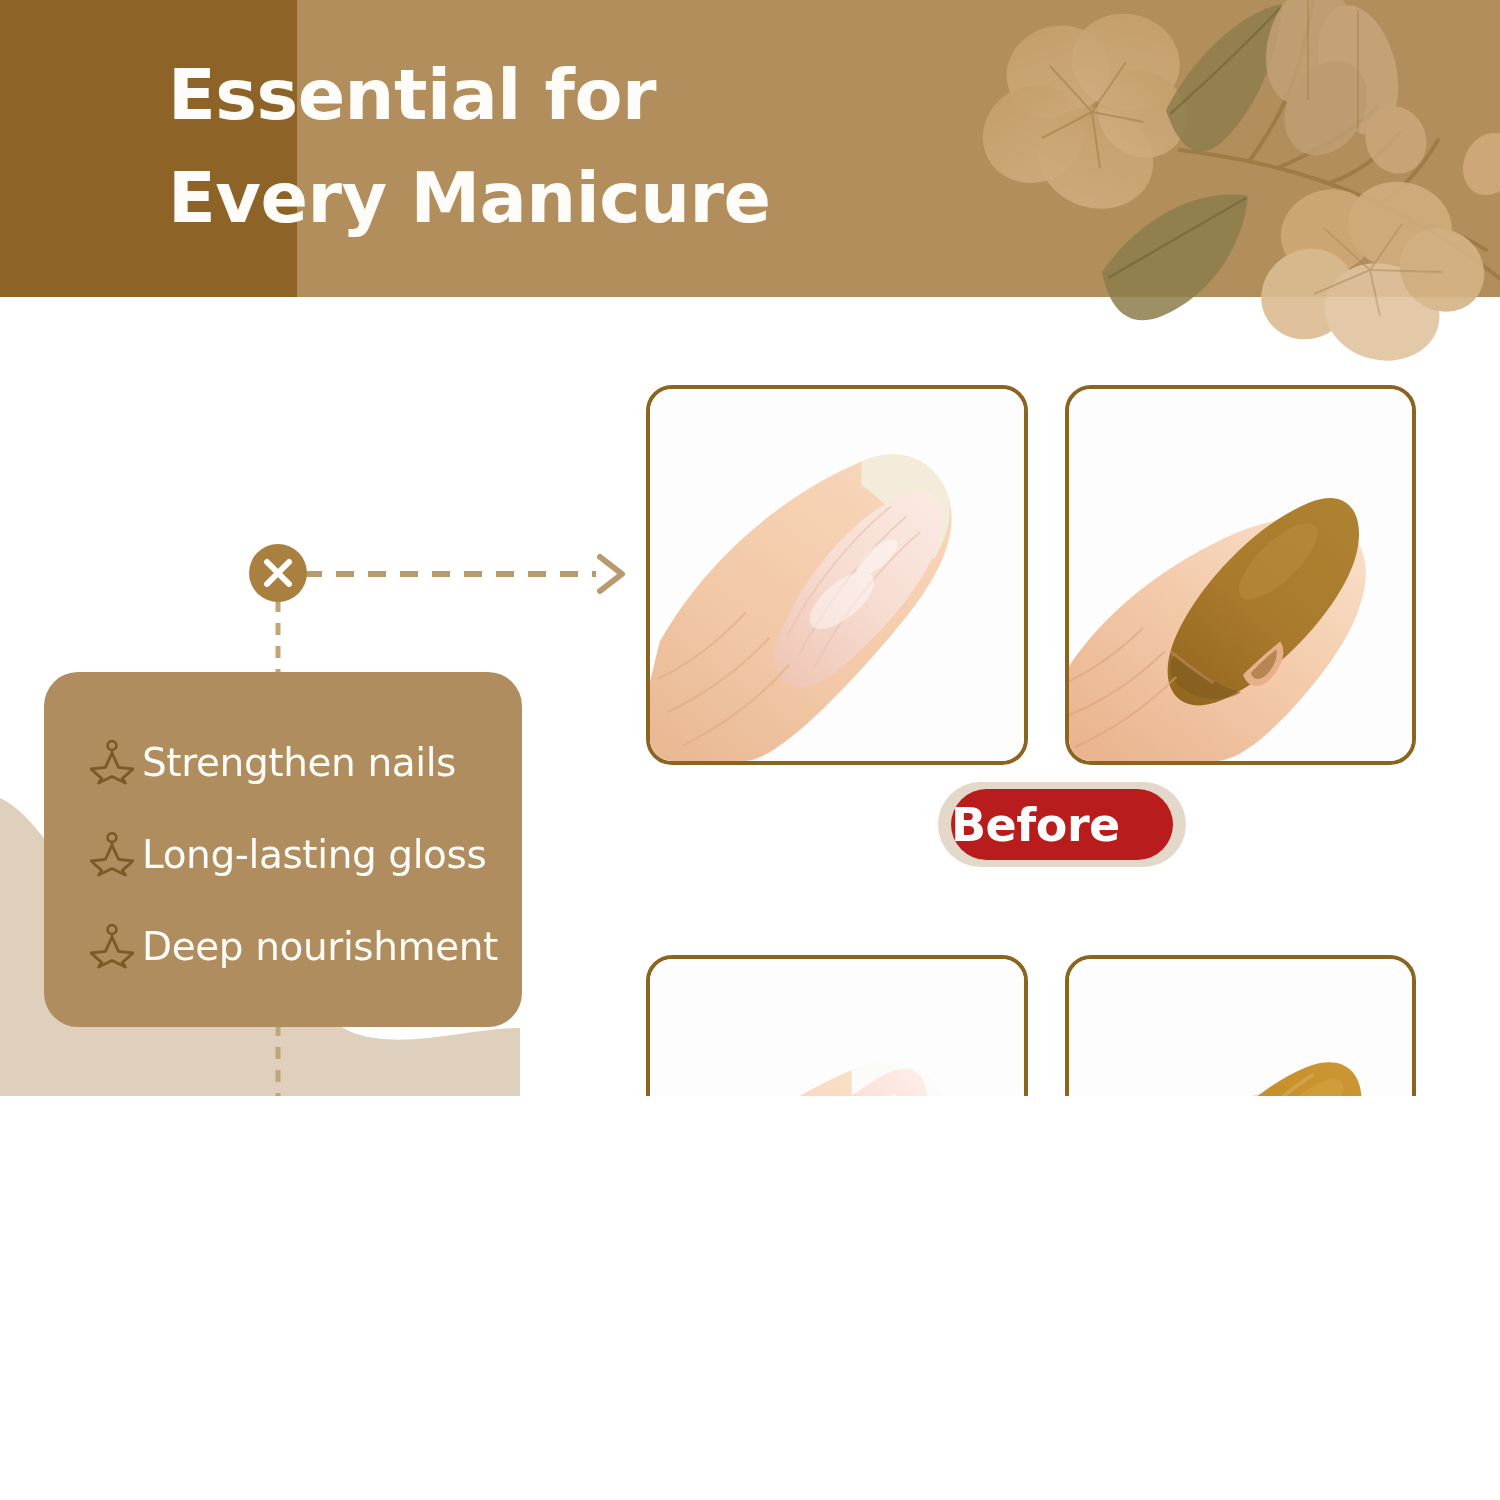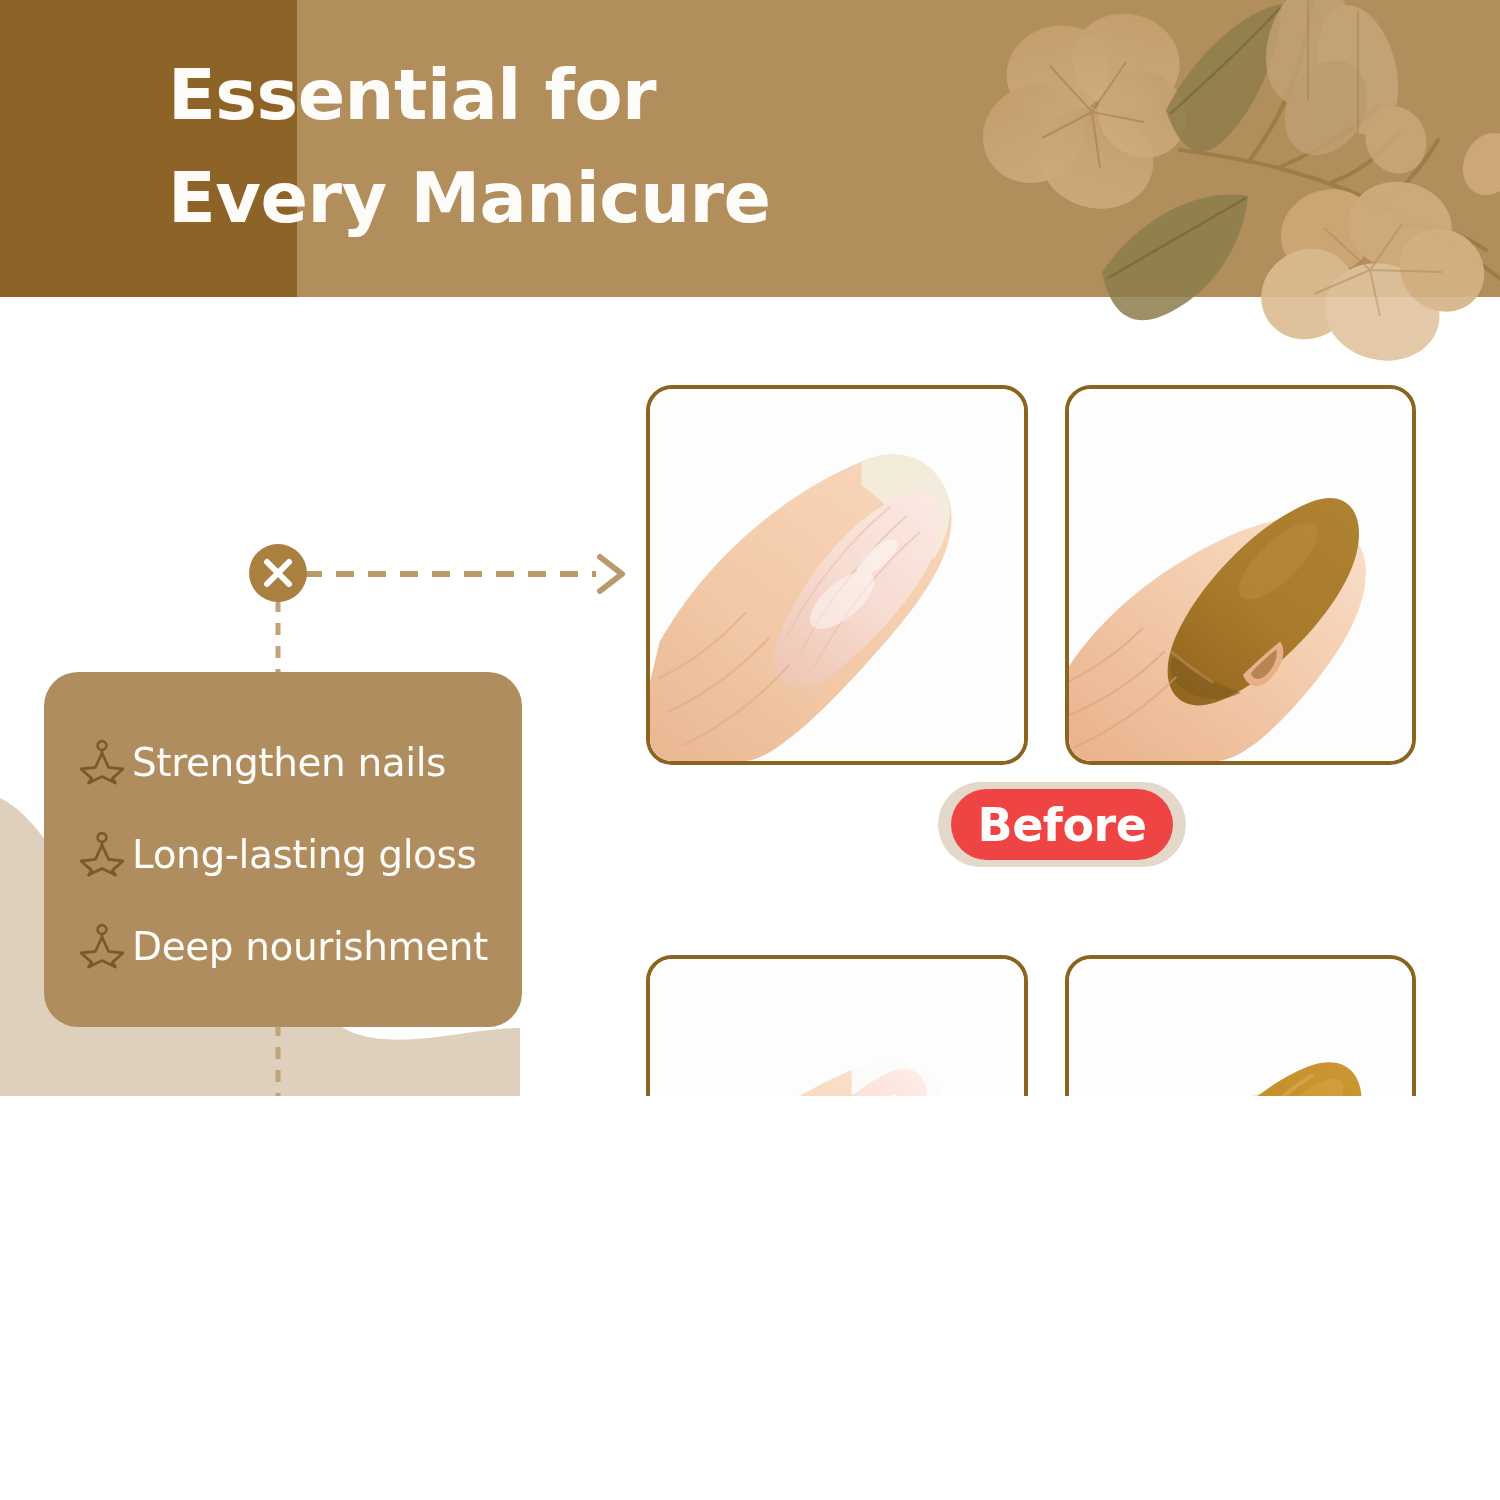--- a/index.html
+++ b/index.html
@@ -87,21 +87,21 @@
   .feature-box {
     position: absolute;
     left: 44px;
     top: 672px;
     width: 478px;
     height: 355px;
     background: #b08d5f;
     border-radius: 34px;
     z-index: 5;
     box-sizing: border-box;
-    padding: 44px 0 0 8px;
+    padding: 44px 0 0 18px;
   }
   .feature-item {
     display: flex;
     align-items: center;
     height: 92px;
     padding-left: 26px;
   }
   .feature-item .star-wrap {
     width: 48px;
     min-width: 48px;
@@ -175,25 +175,24 @@
     top: 0;
     width: 100%;
     height: 100%;
     background: #e3d8c9;
     border-radius: 999px;
   }
   .badge-inner {
     position: relative;
     width: 222px;
     height: 71px;
-    background: #ef4444;
+    background: #b91c1c;
     border-radius: 999px;
     display: flex;
     align-items: center;
-    justify-content: center;
   }
   .badge-label {
     color: #fdfdfb;
     font-family: "DejaVu Sans", sans-serif;
     font-size: 46px;
     font-weight: bold;
     letter-spacing: -0.5px;
     line-height: 1;
   }
   .badge-before { left: 938px;  top: 782px;  width: 248px; height: 85px; }

